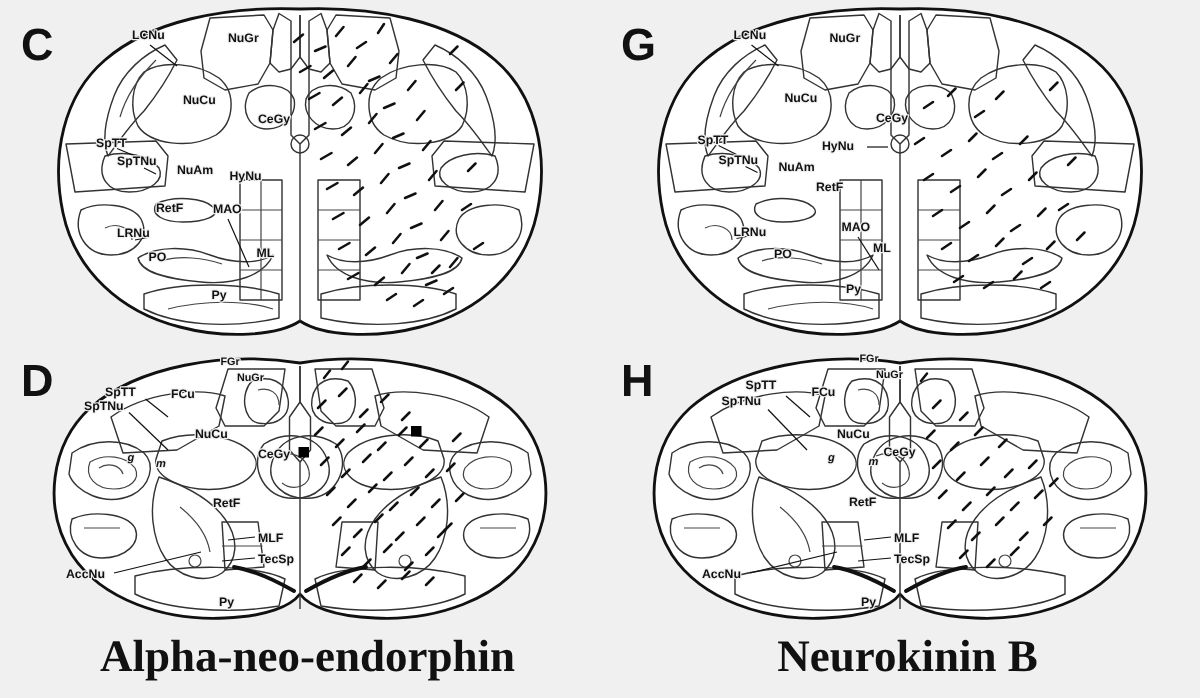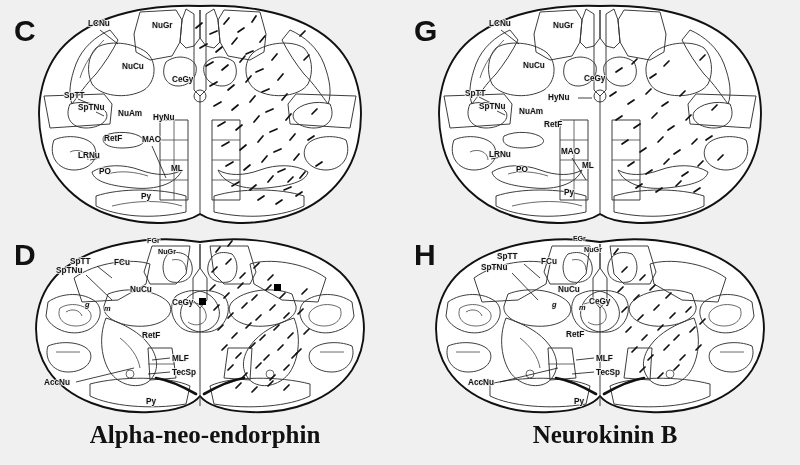--- a/index.html
+++ b/index.html
@@ -18,21 +18,21 @@
     font-weight:bold;
     font-size:30px;
     color:#111;
     line-height:1;
     letter-spacing:0;
   }
   .caption{
     position:absolute;
     font-family:"Liberation Serif",serif;
     font-weight:bold;
-    font-size:25px;
+    font-size:30px;
     color:#111;
     text-align:center;
     white-space:nowrap;
   }
   svg{display:block;overflow:visible;}
   .lbl{
     font-family:"Liberation Sans",sans-serif;
     font-weight:bold;
     fill:#111;
     paint-order:stroke;

